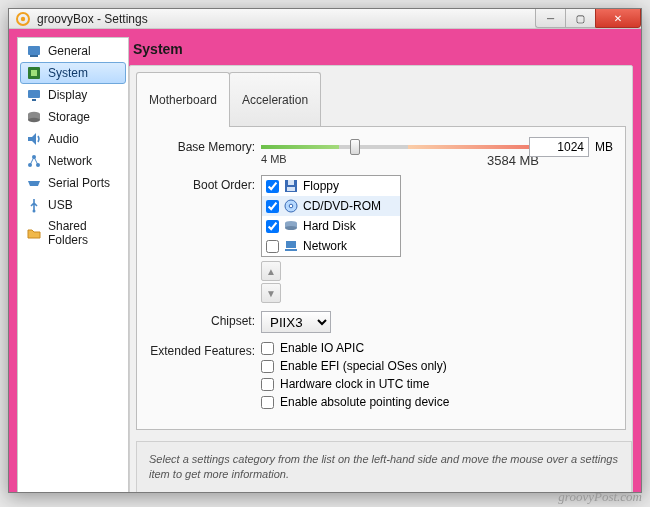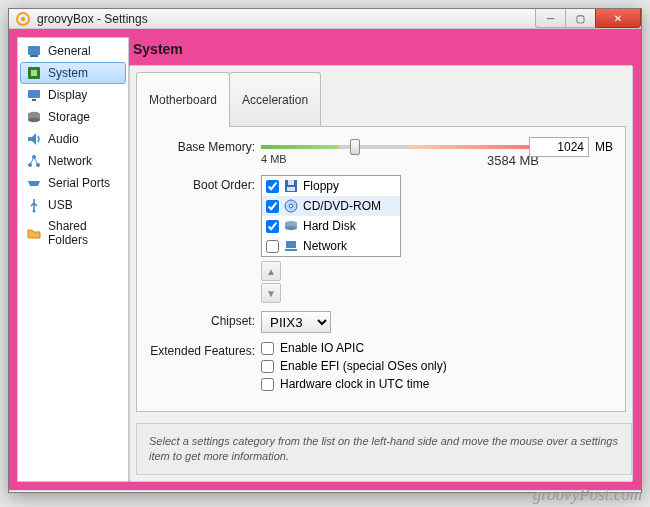--- a/index.html
+++ b/index.html
@@ -221,21 +221,21 @@
     cursor: pointer;
     padding: 0 12px;
   }
   .btn.default { border-color: #4a88c7; box-shadow: 0 0 0 1px #a6cdf5 inset; }
   .watermark {
     position: absolute;
     right: 8px; bottom: 2px;
     color: #9a9a9a;
     font-style: italic;
     font-family: Georgia, serif;
-    font-size: 17px;
+    font-size: 13px;
   }
   svg { display: block; }
 </style>
 </head>
 <body>
 
 <div class="window">
   <div class="titlebar">
     <span class="app-icon">
       <svg viewBox="0 0 16 16" width="16" height="16">
@@ -438,20 +438,24 @@
                 <span>Enable IO APIC</span>
               </div>
               <div class="chk-row">
                 <input type="checkbox" style="">
                 <span>Enable EFI (special OSes only)</span>
               </div>
               <div class="chk-row">
                 <input type="checkbox" style="">
                 <span>Hardware clock in UTC time</span>
               </div>
+              <div class="chk-row">
+                <input type="checkbox" style="">
+                <span>Enable absolute pointing device</span>
+              </div>
             </div>
           </div>
 
         </div>
 
         <div class="hint">Select a settings category from the list on the left-hand side and move the mouse over a settings item to get more information.</div>
       </div>
     </div>
   </div>
 

